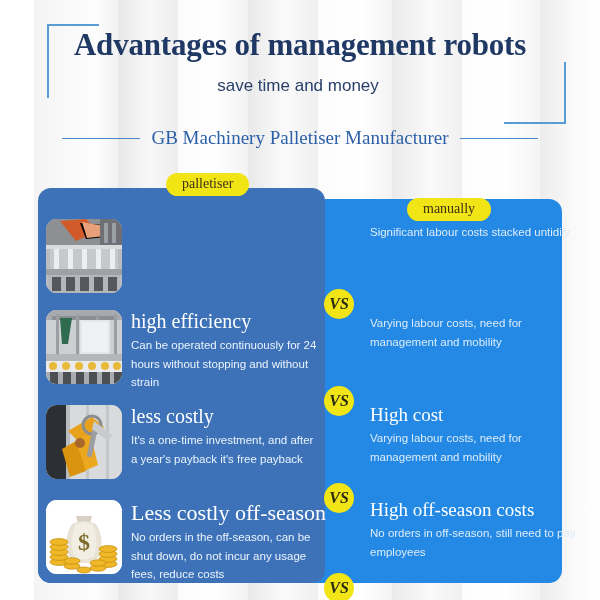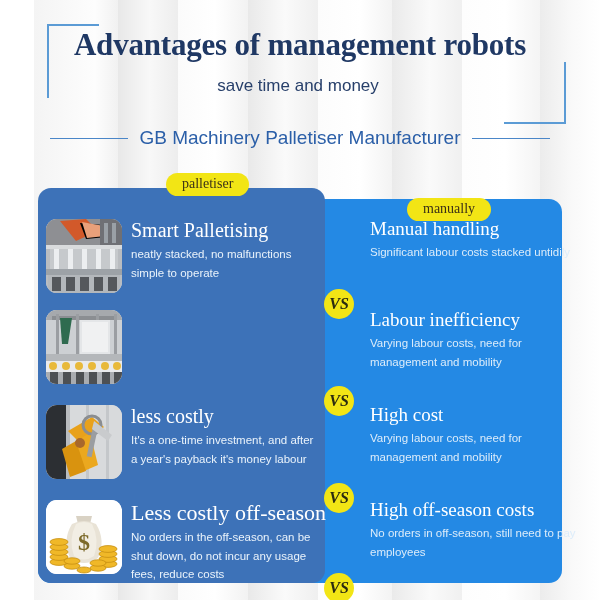--- a/index.html
+++ b/index.html
@@ -79,21 +79,21 @@
     align-items: center;
     justify-content: center;
     gap: 11px;
   }
   .brandline .rule {
     width: 78px;
     height: 1px;
     background: #4a86c8;
   }
   .brandtext {
-    font-family: Liberation Sans, sans-serif;
+    font-family: Liberation Serif, serif;
     font-size: 19px;
     color: #2b5fa8;
     white-space: nowrap;
   }
 
   
   .board {
     position: absolute;
     left: 0; top: 176px;
     width: 524px;
@@ -264,27 +264,22 @@
               <rect x="64" y="30" width="5" height="20" fill="#eceef0"></rect>
               <rect x="0" y="50" width="76" height="6" fill="#9da2a7"></rect>
               <rect x="2" y="56" width="72" height="18" fill="#b3b7bb"></rect>
               <rect x="6" y="58" width="9" height="14" fill="#55585c"></rect>
               <rect x="20" y="58" width="9" height="14" fill="#55585c"></rect>
               <rect x="34" y="58" width="9" height="14" fill="#55585c"></rect>
               <rect x="48" y="58" width="9" height="14" fill="#55585c"></rect>
               <rect x="62" y="58" width="9" height="14" fill="#55585c"></rect>
             </svg>
           </div>
-          <div class="txtblock">
-            <h3 class="heading">Smart Palletising</h3>
-            <p class="body">neatly stacked, no malfunctions simple to operate</p>
-          </div>
         </div>
         <div class="side-right">
-          <h3 class="heading">Manual handling</h3>
           <p class="body">Significant labour costs stacked untidily</p>
         </div>
       </div>
 
       <div class="row row-1">
         <div class="side-left">
           <div class="thumb">
             <svg viewBox="0 0 76 74" preserveAspectRatio="none" aria-hidden="true">
               <rect width="76" height="74" fill="#cdd0d3"></rect>
               <rect x="0" y="0" width="76" height="10" fill="#a6a9ad"></rect>
@@ -310,23 +305,26 @@
               <g fill="#4d5053">
                 <rect x="4" y="62" width="8" height="12"></rect>
                 <rect x="17" y="62" width="8" height="12"></rect>
                 <rect x="30" y="62" width="8" height="12"></rect>
                 <rect x="43" y="62" width="8" height="12"></rect>
                 <rect x="56" y="62" width="8" height="12"></rect>
                 <rect x="68" y="62" width="8" height="12"></rect>
               </g>
             </svg>
           </div>
+          <div class="txtblock">
+            <h3 class="heading">high efficiency</h3>
+            <p class="body">Can be operated continuously for 24 hours without stopping and without strain</p>
+          </div>
         </div>
         <div class="side-right">
-          <h3 class="heading">Labour inefficiency</h3>
           <p class="body">Varying labour costs, need for management and mobility</p>
         </div>
       </div>
 
       <div class="row row-2">
         <div class="side-left">
           <div class="thumb">
             <svg viewBox="0 0 76 74" preserveAspectRatio="none" aria-hidden="true">
               <rect width="76" height="74" fill="#d8dadc"></rect>
               <rect x="0" y="0" width="20" height="74" fill="#2c2f33"></rect>
@@ -337,21 +335,21 @@
               <path d="M30 36 L44 28 L52 60 L38 66 Z" fill="#eba81f"></path>
               <path d="M16 44 L30 36 L40 66 L24 72 Z" fill="#d9930f"></path>
               <circle cx="46" cy="20" r="9" fill="none" stroke="#8a8d91" stroke-width="3"></circle>
               <circle cx="34" cy="38" r="5" fill="#a8682c"></circle>
               <rect x="44" y="22" width="5" height="30" fill="#9a9da1" transform="rotate(12 46 36)"></rect>
               <path d="M48 16 L66 30 L62 36 L46 24 Z" fill="#c9cbcd"></path>
             </svg>
           </div>
           <div class="txtblock">
             <h3 class="heading">less costly</h3>
-            <p class="body">It's a one-time investment, and after a year's payback it's money labour</p>
+            <p class="body">It's a one-time investment, and after a year's payback it's free payback</p>
           </div>
         </div>
         <div class="side-right">
           <h3 class="heading">High cost</h3>
           <p class="body">Varying labour costs, need for management and mobility</p>
         </div>
       </div>
 
       <div class="row row-3">
         <div class="side-left">

